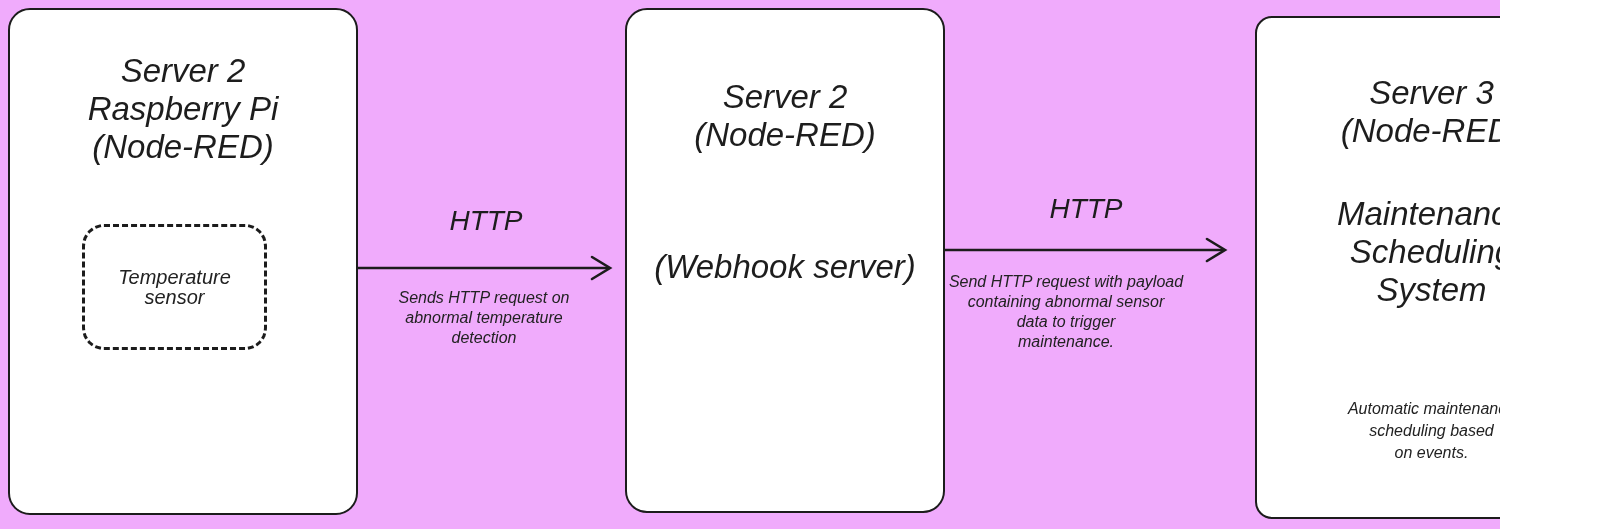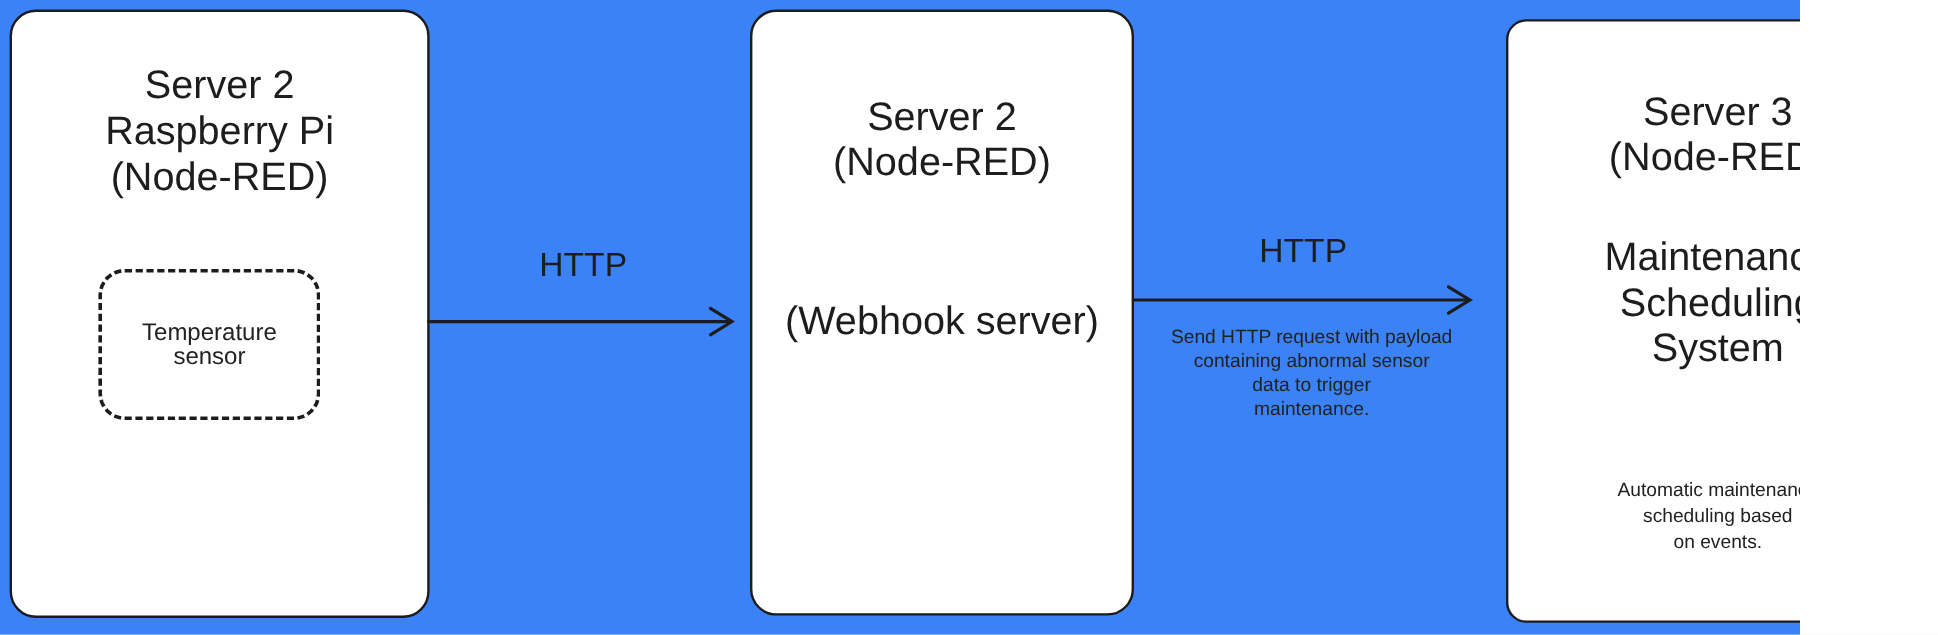--- a/index.html
+++ b/index.html
@@ -9,22 +9,23 @@
   }
   body {
     font-family: "Liberation Sans", sans-serif;
     color: #1a1a1a;
     -webkit-font-smoothing: antialiased;
   }
   #canvas {
     position: relative;
     width: 1500px;
     height: 529px;
-    background: #3b82f6;
+    background: #f0abfc;
     overflow: hidden;
+    font-style: italic;
   }
 
   
   .node {
     position: absolute;
     box-sizing: border-box;
     background: #ffffff;
     border: 2px solid #1c1c1c;
     border-radius: 22px;
   }
@@ -111,35 +112,38 @@
     </div>
   </div>
 
   <div class="edge" style="left:356px; top:252px; width:256px; height:32px;">
     <svg width="256" height="32" viewBox="0 0 256 32" aria-hidden="true">
       <line x1="0" y1="16" x2="252" y2="16" stroke="#1c1c1c" stroke-width="2.6"></line>
       <polyline points="236,5 254,16 236,27" fill="none" stroke="#1c1c1c" stroke-width="2.6" stroke-linecap="round" stroke-linejoin="miter"></polyline>
     </svg>
   </div>
   <div class="edge-title" style="left:376px; top:202px; width:220px;">HTTP</div>
+  <div class="edge-caption" style="left:358px; top:288px; width:252px;">Sends HTTP request on
+abnormal temperature
+detection</div>
 
   <div class="node" style="left:625px; top:8px; width:320px; height:505px;">
     <div class="node-inner title-md" style="top:68px;">Server 2
 (Node-RED)</div>
     <div class="node-inner title-md" style="top:238px;">(Webhook server)</div>
   </div>
 
   <div class="edge" style="left:945px; top:234px; width:282px; height:32px;">
     <svg width="282" height="32" viewBox="0 0 282 32" aria-hidden="true">
       <line x1="0" y1="16" x2="278" y2="16" stroke="#1c1c1c" stroke-width="2.6"></line>
       <polyline points="262,5 280,16 262,27" fill="none" stroke="#1c1c1c" stroke-width="2.6" stroke-linecap="round" stroke-linejoin="miter"></polyline>
     </svg>
   </div>
   <div class="edge-title" style="left:976px; top:190px; width:220px;">HTTP</div>
-  <div class="edge-caption" style="left:951px; top:272px; width:284px;">Send HTTP request with payload
+  <div class="edge-caption" style="left:924px; top:272px; width:284px;">Send HTTP request with payload
 containing abnormal sensor
 data to trigger
 maintenance.</div>
 
   <div class="node" style="left:1255px; top:16px; width:353px; height:503px;border-radius:17px;">
     <div class="node-inner title-md" style="top:56px;">Server 3
 (Node-RED)</div>
     <div class="node-inner title-md" style="top:177px;">Maintenance
 Scheduling
 System</div>

